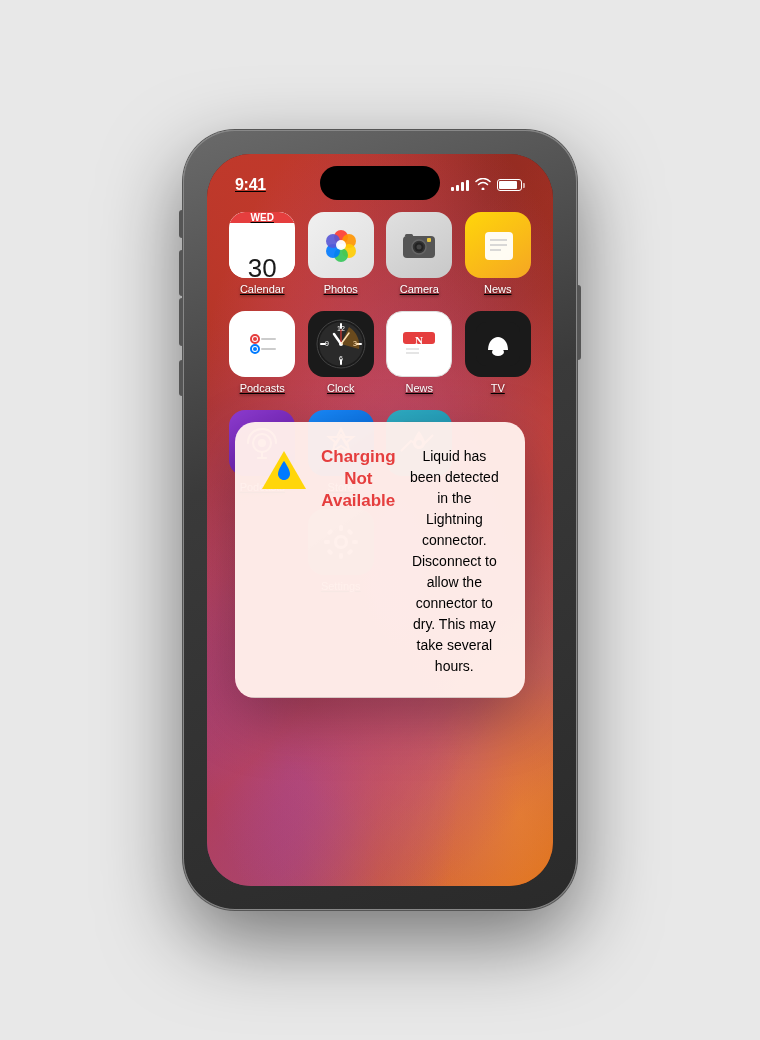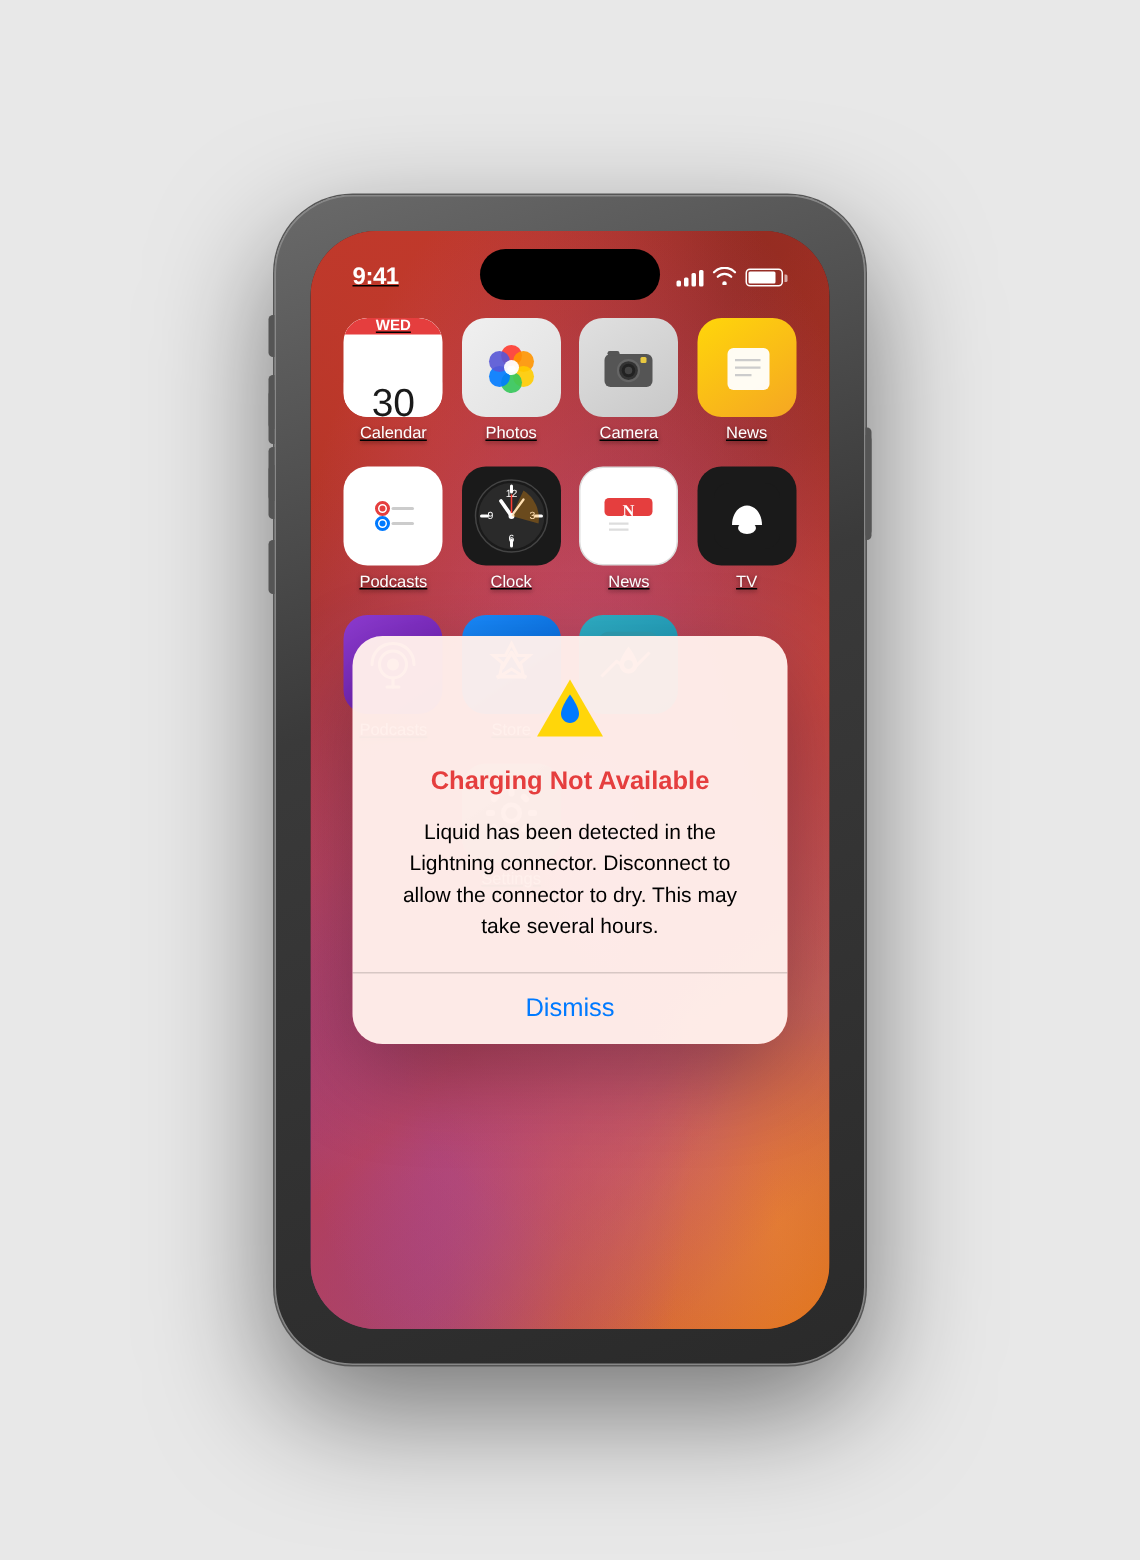--- a/index.html
+++ b/index.html
@@ -302,22 +302,21 @@
       border-radius: 20px;
       width: 290px;
       overflow: hidden;
       box-shadow: 0 20px 60px rgba(0,0,0,0.3);
       margin-top: 80px;
     }
 
     .alert-content {
       padding: 24px 24px 20px;
       display: flex;
-      flex-direction: column;
-      align-items: center;
+      align-items: flex-start;
       gap: 12px;
     }
 
     .alert-icon {
       width: 50px;
       height: 50px;
       display: flex;
       align-items: center;
       justify-content: center;
     }
@@ -603,18 +602,17 @@
               <polygon points="25,5 47,43 3,43" fill="#ffd60a" stroke="none"></polygon>
 
               <path d="M25 15 C25 15 31 23 31 28 C31 31.3 28.3 34 25 34 C21.7 34 19 31.3 19 28 C19 23 25 15 25 15Z" fill="#007aff"></path>
 
             </svg>
           </div>
           <div class="alert-title">Charging Not Available</div>
           <div class="alert-message">Liquid has been detected in the Lightning connector. Disconnect to allow the connector to dry. This may take several hours.</div>
         </div>
         <div class="alert-divider"></div>
-        <button class="alert-button">Dismiss</button>
       </div>
     </div>
 
   </div>
 </div>
 
 </body></html>

